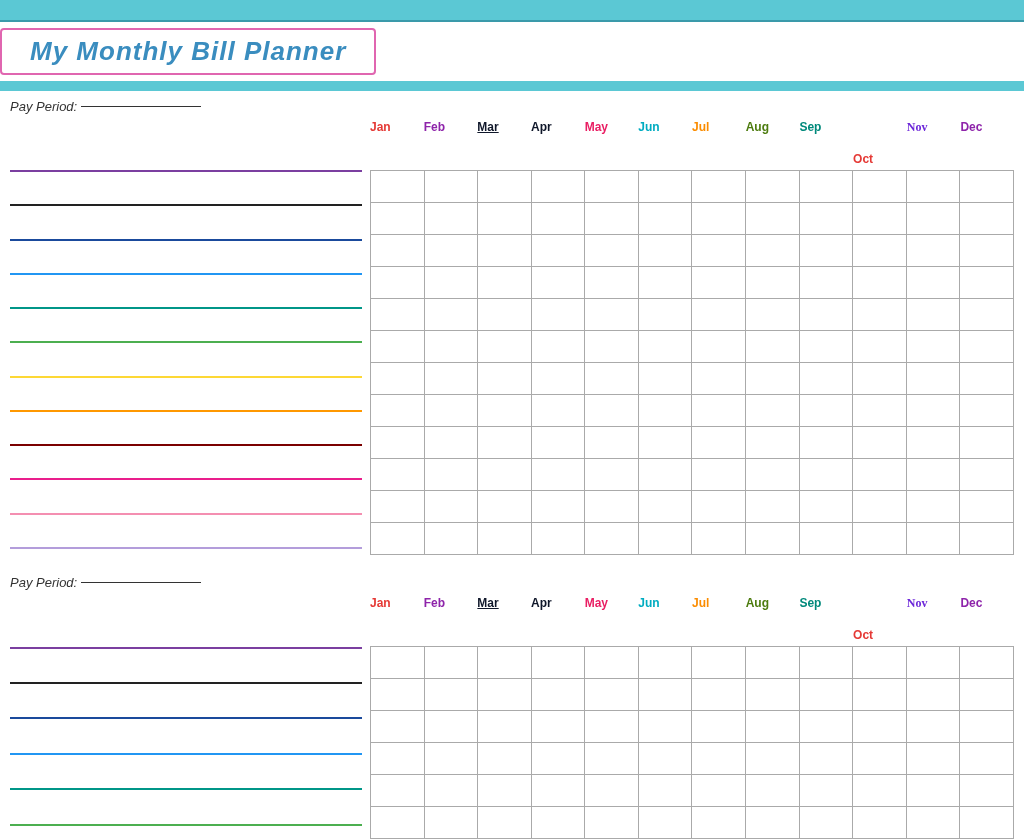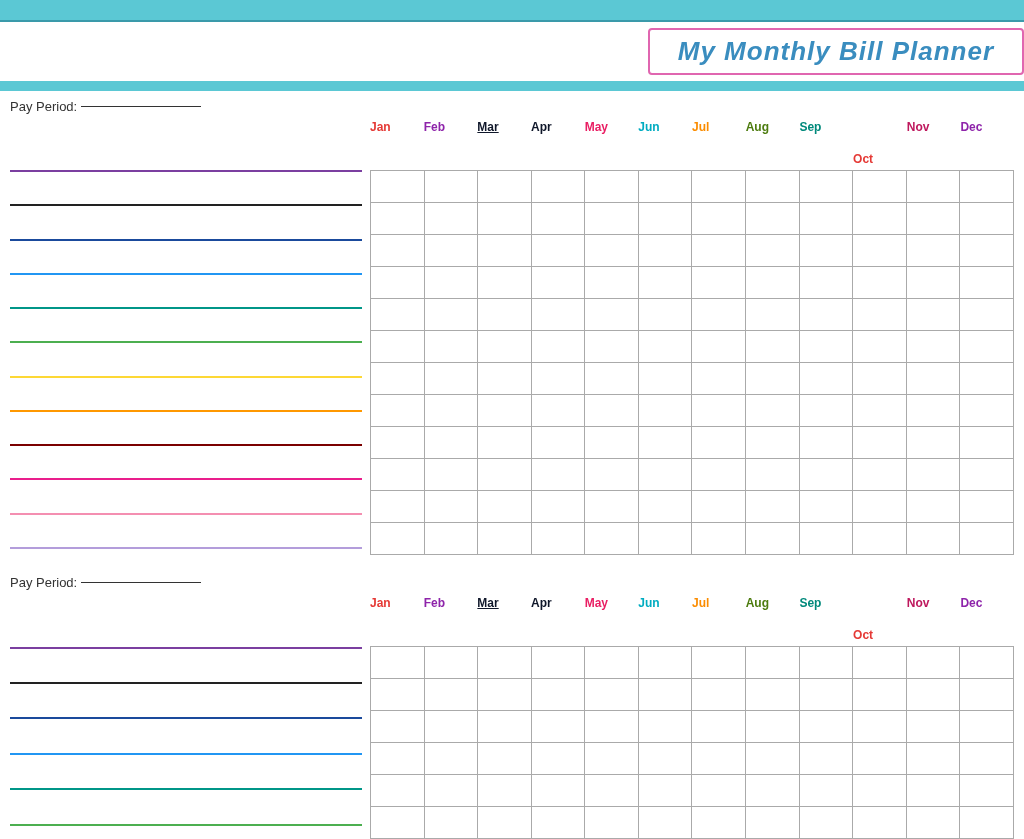--- a/index.html
+++ b/index.html
@@ -15,23 +15,23 @@
     
     .header-banner {
       background: #5bc8d4;
       height: 22px;
       width: 100%;
       border-bottom: 2px solid #3a9aaa;
     }
 
     .title-wrapper {
       display: flex;
-      justify-content: flex-end;
+      justify-content: flex-start;
       align-items: center;
-      padding: 6px 0 6px 0;
+      padding: 6px 8px 6px 0;
       background: #fff;
     }
 
     .title-box {
       border: 2px solid #e066b0;
       padding: 6px 28px;
       border-radius: 4px;
     }
 
     .title-text {
@@ -57,20 +57,21 @@
       display: flex;
       align-items: center;
       margin-bottom: 6px;
       font-size: 13px;
       color: #333;
     }
 
     .pay-period-label {
       font-size: 13px;
       color: #333;
+      font-style: italic;
     }
 
     .pay-period-line {
       display: inline-block;
       border-bottom: 1px solid #333;
       width: 120px;
       margin-left: 4px;
       vertical-align: bottom;
     }
 
@@ -155,21 +156,21 @@
     .jan { color: #e53935; }
     .feb { color: #8e24aa; }
     .mar { color: #0f172a; font-weight: 700; text-decoration: underline; }
     .apr { color: #0f172a; }
     .may { color: #e91e63; }
     .jun { color: #00acc1; }
     .jul { color: #fb8c00; }
     .aug { color: #4d7c0f; }
     .sep { color: #00897b; }
     .oct { color: #e53935; margin-top: 32px; }
-    .nov { color: #be185d; }
+    .nov { color: #6d28d9; font-family: Liberation Serif, serif; }
     .dec { color: #8e24aa; }
   </style>
 </head>
 <body>
 
 <div class="header-banner"></div>
 
 <div class="title-wrapper">
   <div class="title-box">
     <span class="title-text">My Monthly Bill Planner</span>

